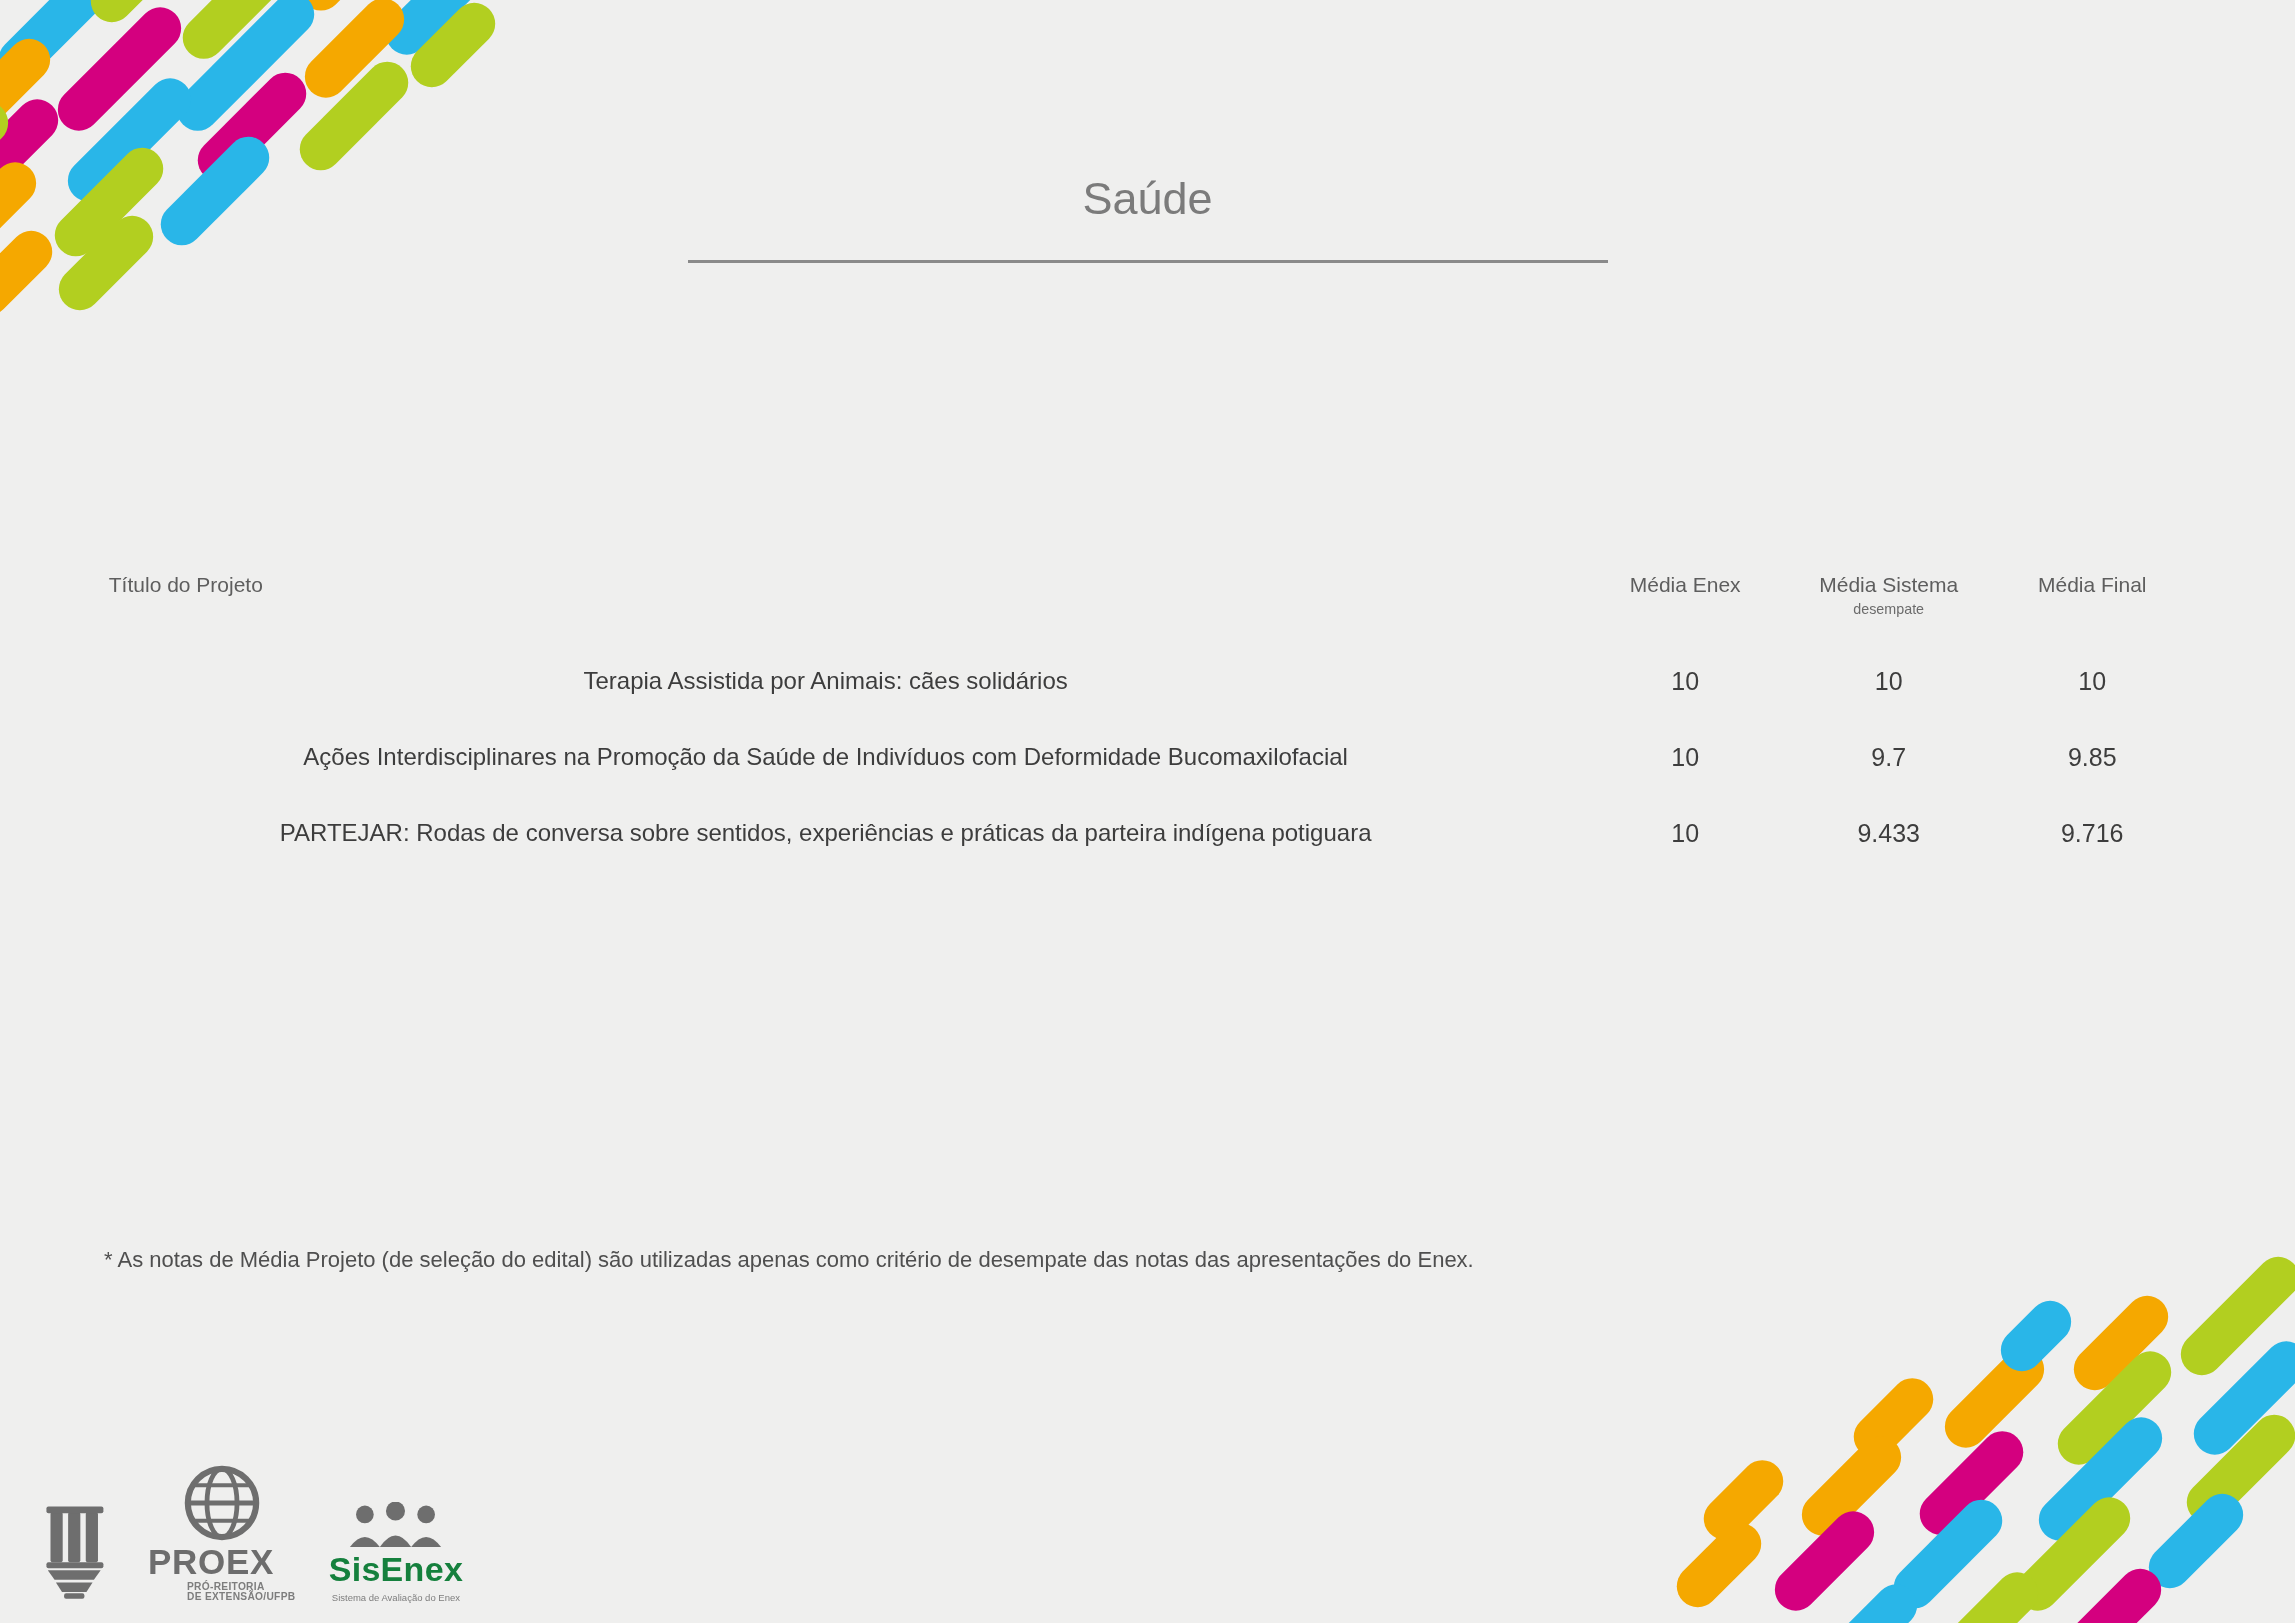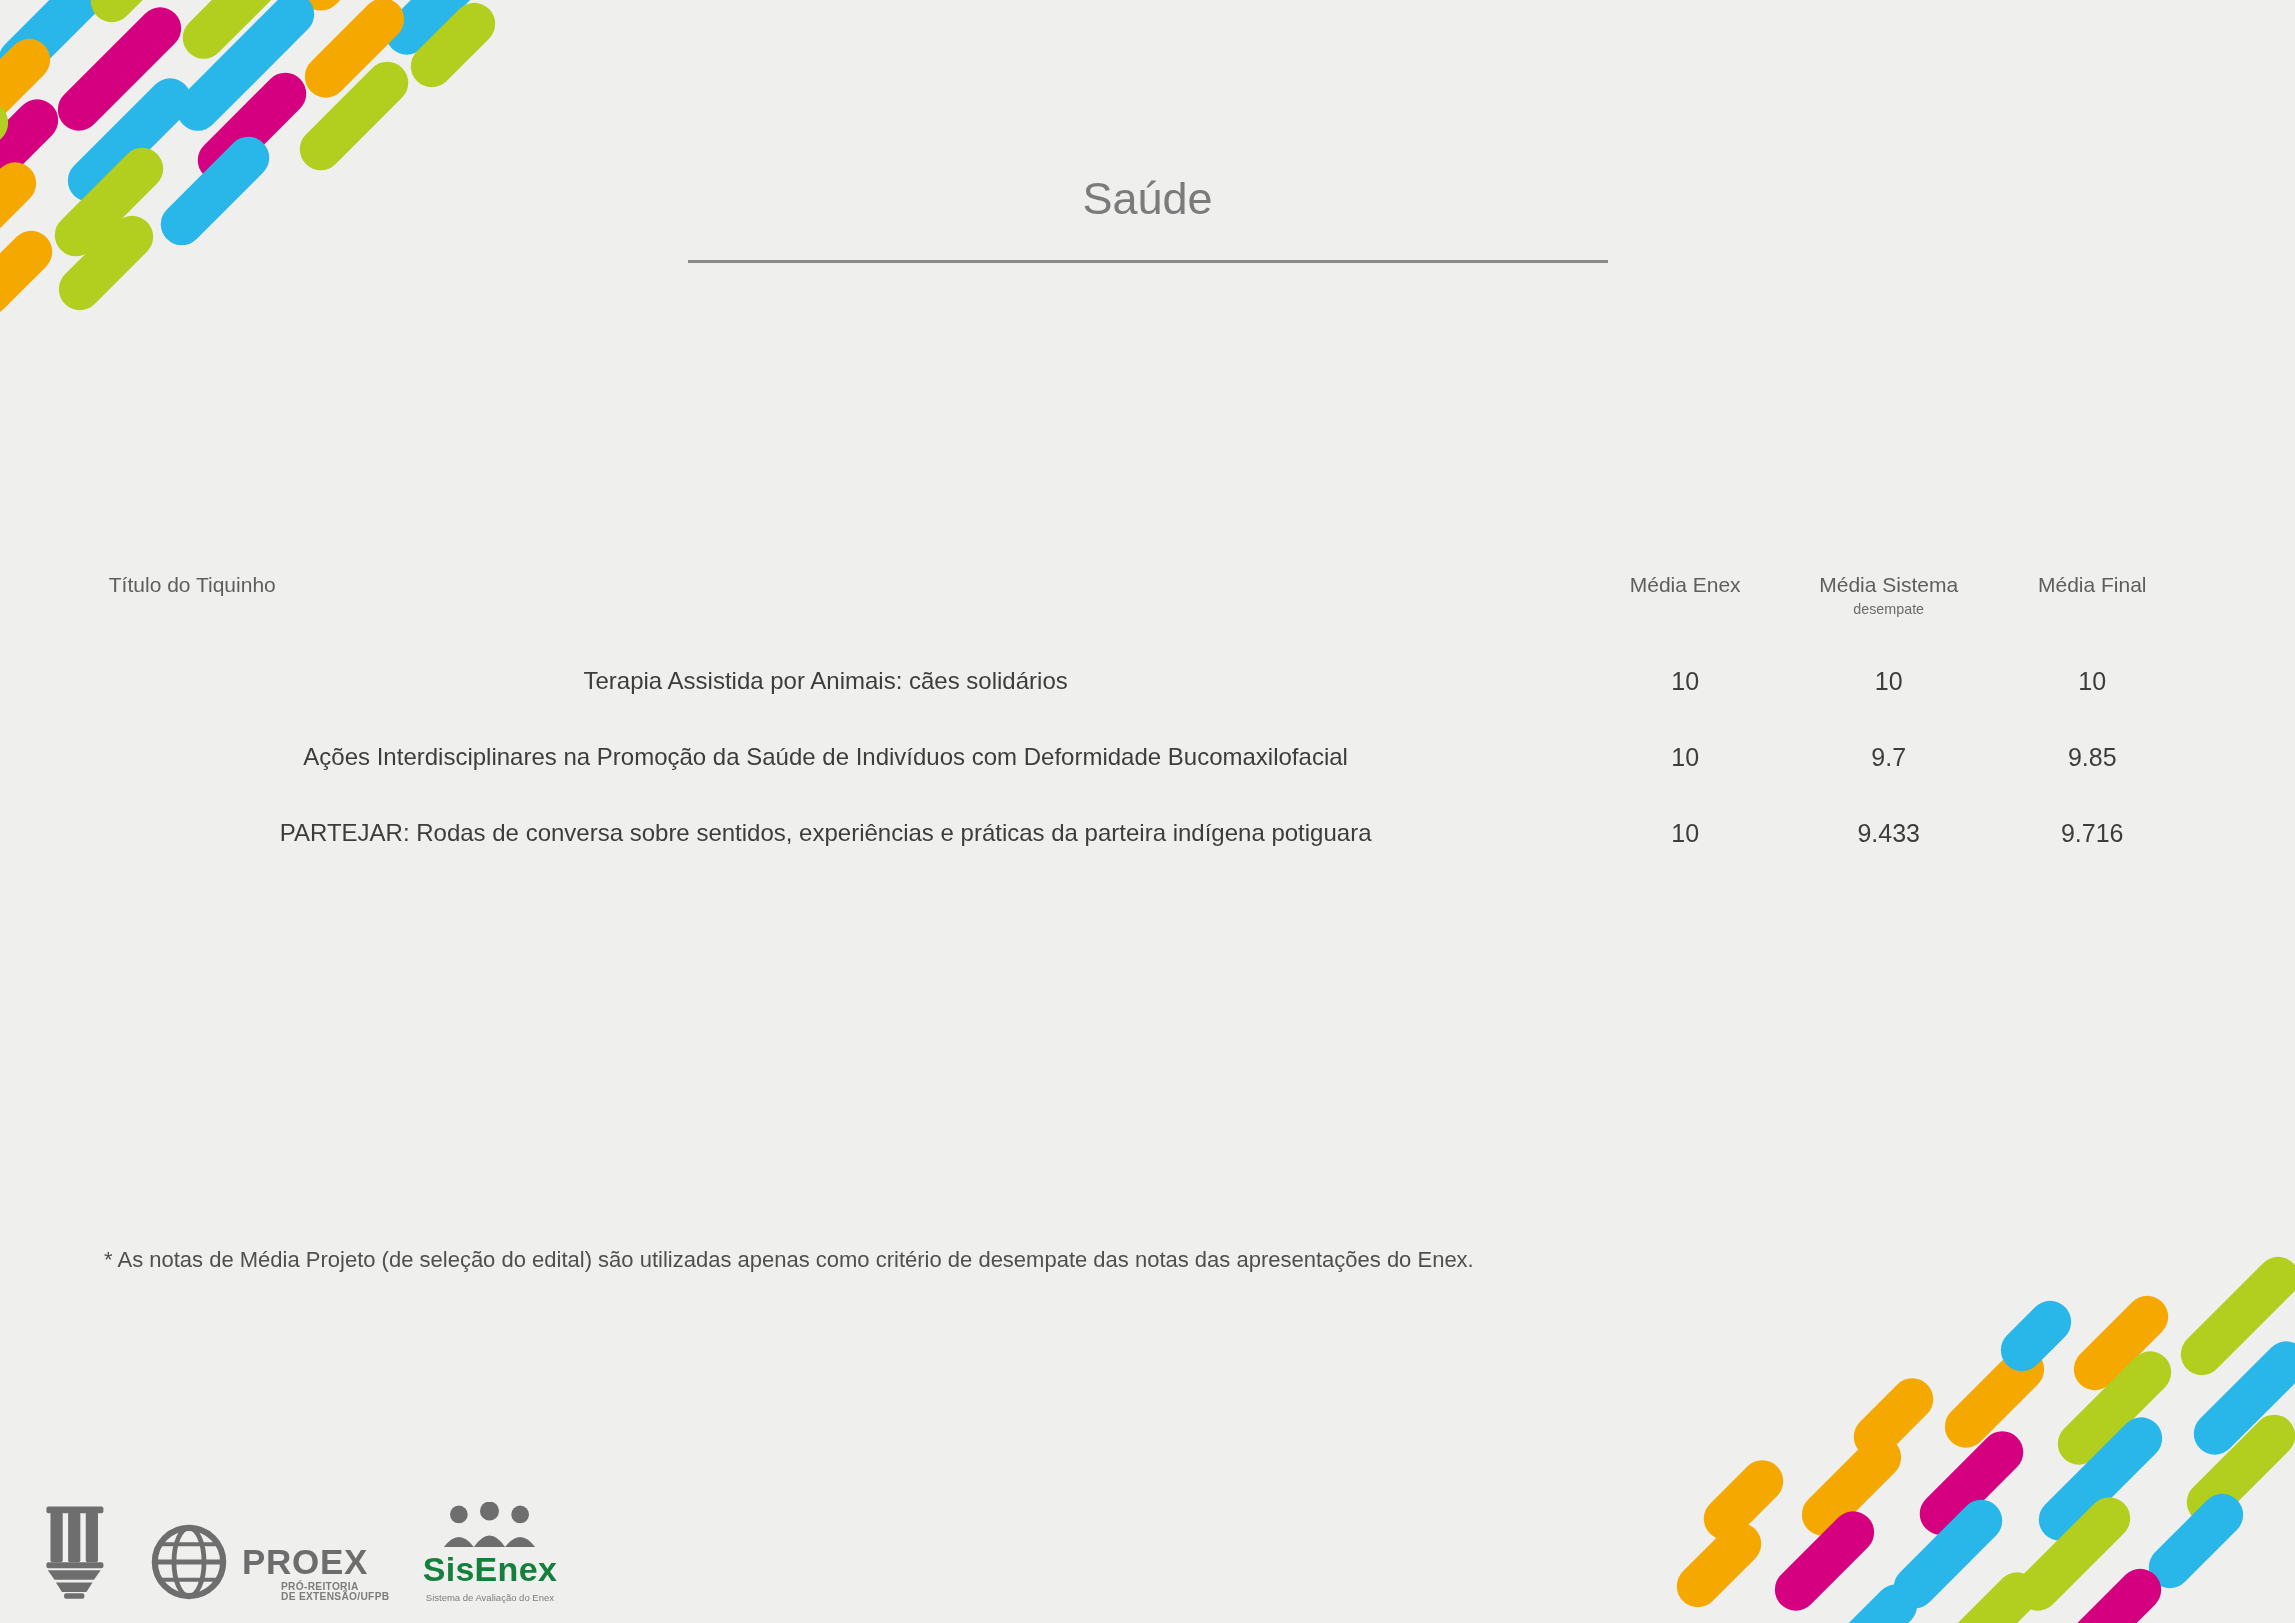--- a/index.html
+++ b/index.html
@@ -143,22 +143,23 @@
     flex-direction: column;
     align-items: center;
   }
   #ufpb-mark {
     width: 78px;
     height: 102px;
     display: block;
   }
   #proex-wrap {
     display: flex;
-    align-items: flex-end;
-    gap: 12px;
+    align-items: center;
+    gap: 0;
+    flex-direction: column;
   }
   #proex-text {
     display: flex;
     flex-direction: column;
     line-height: 1;
   }
   #proex-name {
     font-size: 35px;
     font-weight: 700;
     color: #6d6d6d;
@@ -240,21 +241,21 @@
 
 <div id="header">
   <div id="section-title">Saúde</div>
   <div id="title-rule"></div>
 </div>
 
 <div id="table-wrap">
   <table>
     <thead>
       <tr>
-        <th class="col-title">Título do Tiquinho</th>
+        <th class="col-title">Título do Projeto</th>
         <th class="col-num">
           <span>Média Enex</span>
         </th>
         <th class="col-num">
           <span>Média Sistema</span>
           <span class="sub">desempate</span>
         </th>
         <th class="col-num">
           <span>Média Final</span>
         </th>

